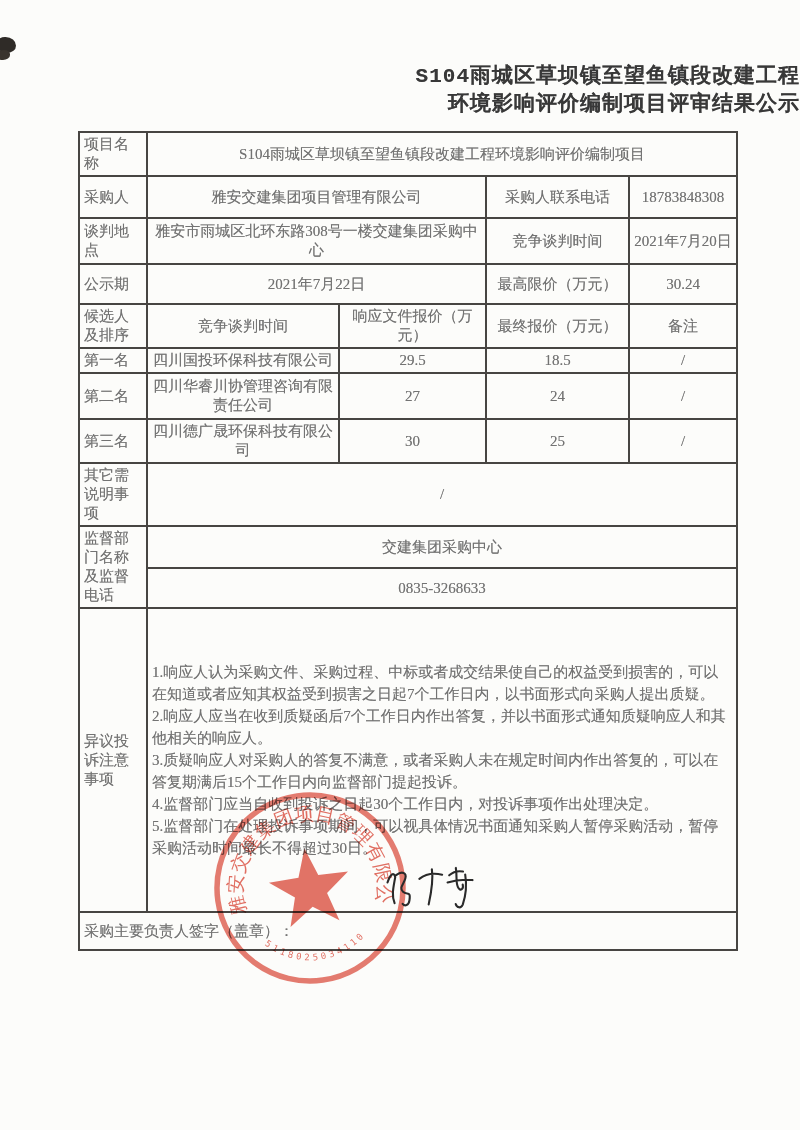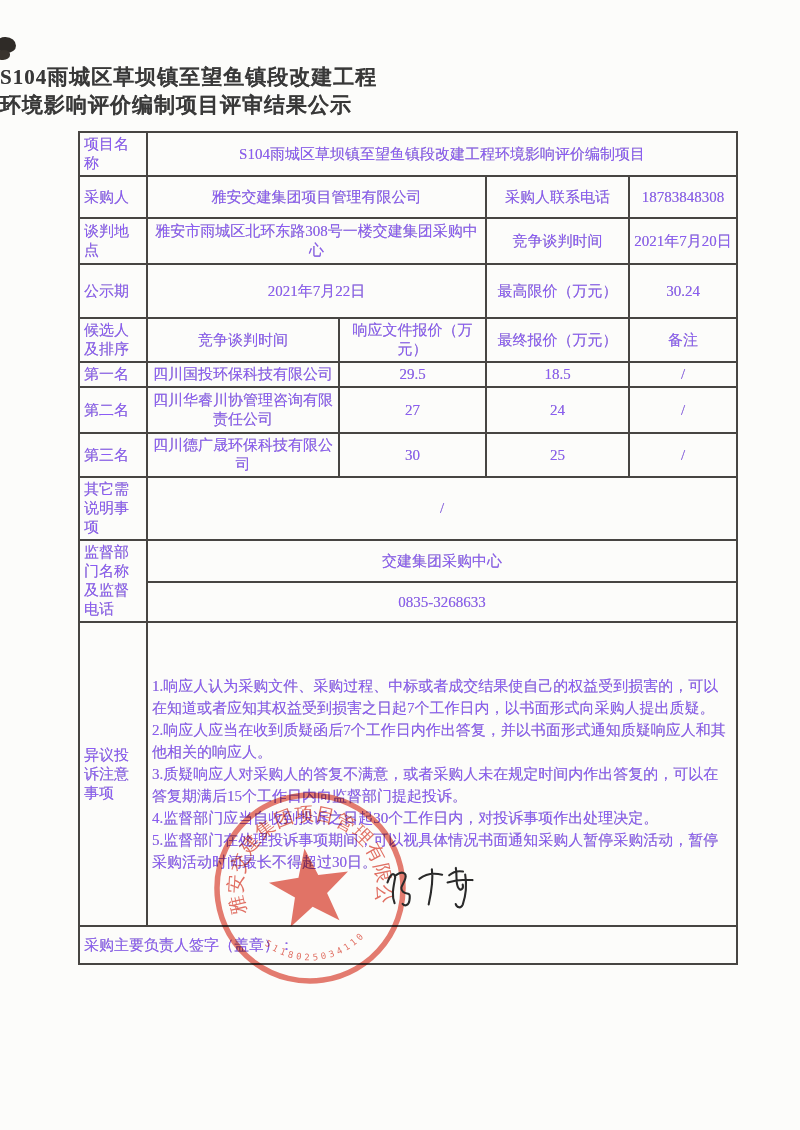--- a/index.html
+++ b/index.html
@@ -14,42 +14,42 @@
     color:#2e2e2e;
   }
   .scan-blob {
     position:absolute; left:-3px; top:37px; width:19px; height:16px;
     background:#2f2b27; border-radius:45% 60% 50% 55%;
   }
   .scan-blob2 {
     position:absolute; left:-4px; top:50px; width:14px; height:10px;
     background:#3a342e; border-radius:60% 45% 55% 50%;
   }
-  .title-block { position:absolute; top:63px; left:0; width:100%; text-align:left; }
+  .title-block { position:absolute; top:63px; left:0; width:100%; text-align:right;font-family:Liberation Mono, monospace; }
   .title-line {
     font-size:21px; line-height:28px; font-weight:600;
     color:#383838; letter-spacing:1px;
     text-shadow:0 0 0.5px rgba(40,40,40,.55);
   }
   table.doc {
     position:absolute; left:78px; top:131px;
     width:658px; border-collapse:collapse; table-layout:fixed;
-    font-size:15px; color:#8b5cf6;border-radius:30px;
+    font-size:15px; color:#737373;border-radius:30px;
   }
   table.doc td {
     border:2px solid #474542;
     padding:2px 4px;
     vertical-align:middle;
     line-height:19px;
     text-shadow:0 0 0.4px rgba(40,40,40,.4);
   }
   td.lbl { text-align:left; padding:2px 1px 2px 3px; }
   td.val-left { text-align:center; padding-left:6px; }
   td.ctr { text-align:center;margin-top:12px; }
-  tr.h39{height:39px} tr.h42{height:42px} tr.h46{height:46px} tr.h36{height:54px}
+  tr.h39{height:39px} tr.h42{height:42px} tr.h46{height:46px} tr.h36{height:40px}
   tr.h40{height:40px} tr.h34{height:23px} tr.h35{height:35px}
   tr.h40b{height:40px} tr.h38{height:38px} tr.h304{height:304px} tr.h41{height:38px}
   td.objection-cell { vertical-align:middle; padding:6px 8px 6px 5px; }
   .objection-text div { line-height:22px; text-align:left; }
   td.sig-cell { text-align:left; padding-left:5px; }
   .stamp {
     position:absolute; left:210px; top:788px; width:200px; height:200px;
     mix-blend-mode:multiply; opacity:.88; z-index:6; pointer-events:none;
   }
   .signature {

